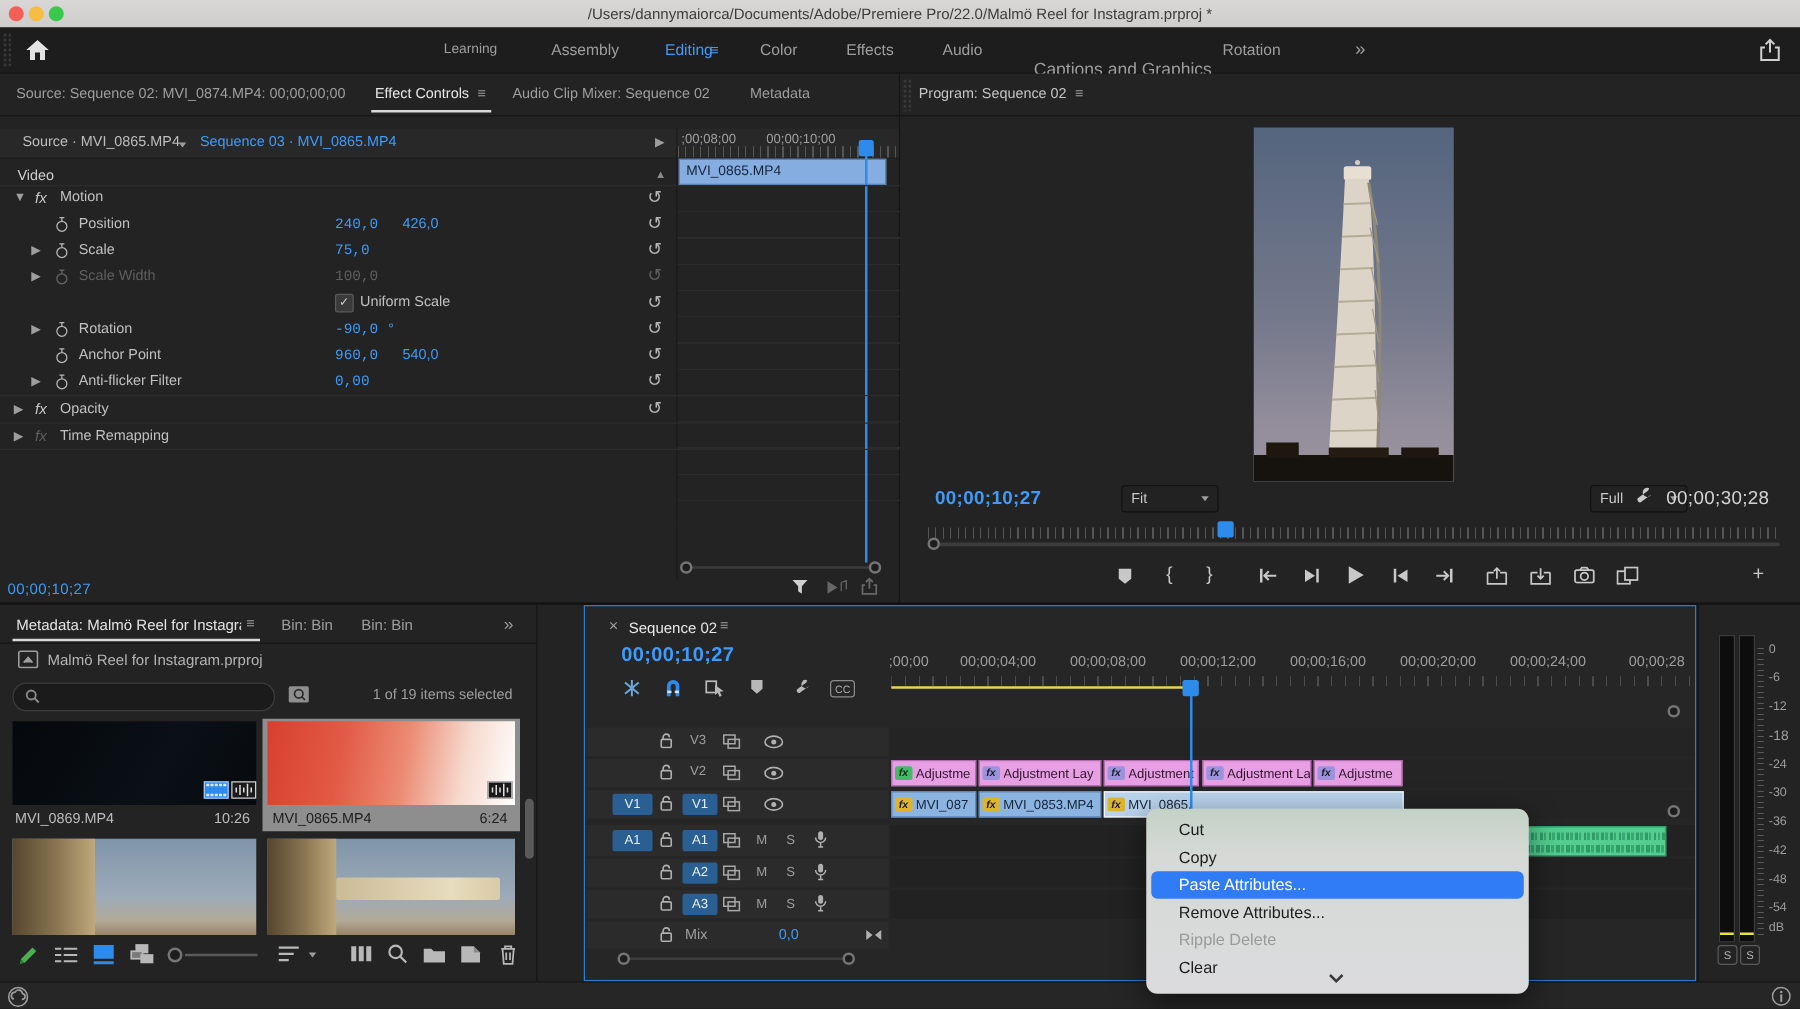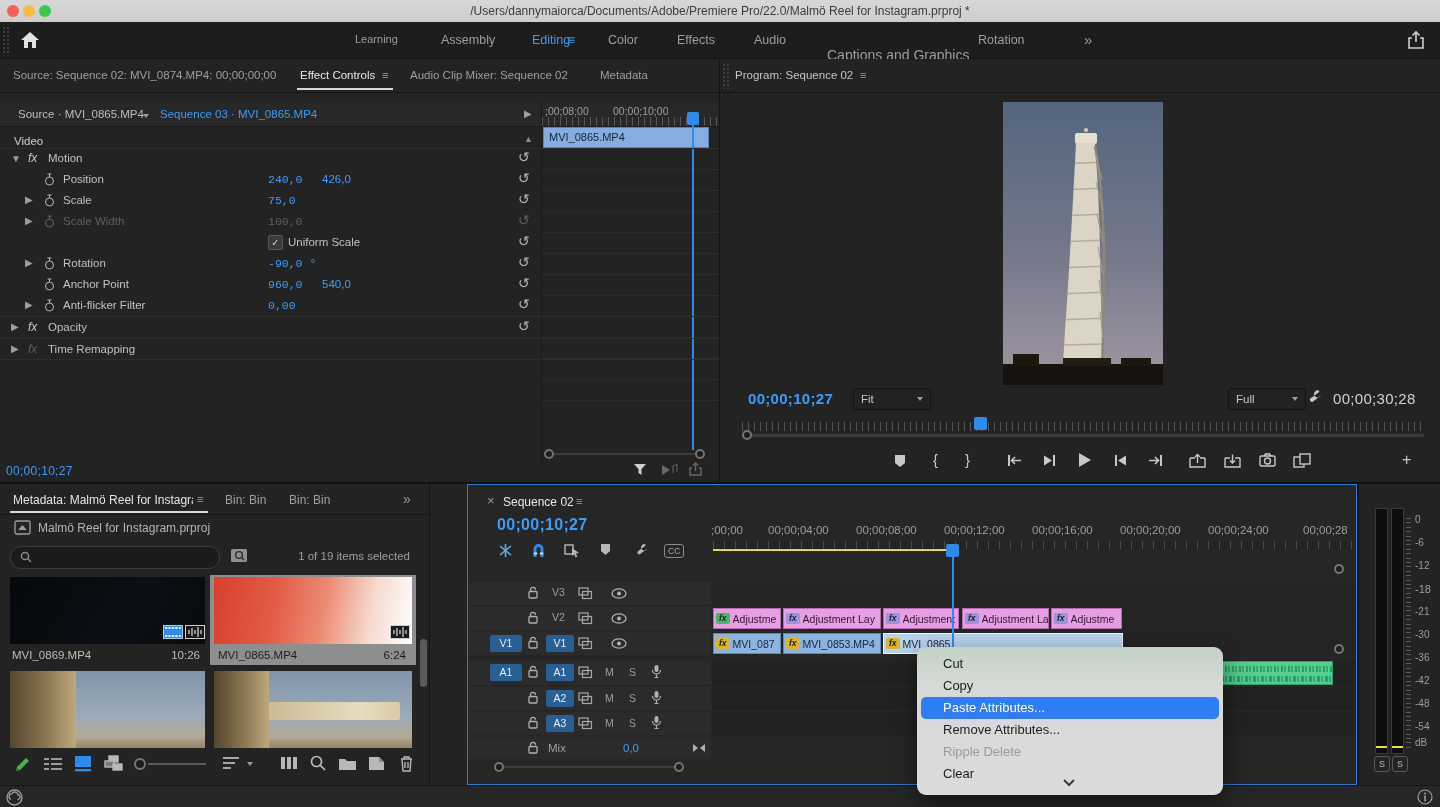--- a/index.html
+++ b/index.html
@@ -9,21 +9,21 @@
   .nowrap{white-space:nowrap;overflow:hidden;}
   .dim{color:#9e9e9e;}
   .dis{color:#5f5f5f;}
   .blue{color:#3f9bfa;}
   .tc{font-weight:700;letter-spacing:.3px;color:#3f9bfa;}
   .panel{background:#232323;}
   .tabrow{background:#232323;border-bottom:1px solid #161616;}
   .gripper{background-image:radial-gradient(#3d3d3d 1px,transparent 1.2px);background-size:4px 4px;}
   .caret{display:inline-block;width:0;height:0;border-left:4px solid transparent;border-right:4px solid transparent;border-top:5px solid #9e9e9e;}
   .caret-sm{border-left-width:3px;border-right-width:3px;border-top-width:4px;}
-  .dd{background:#222;border:1px solid #121212;border-radius:3px;display:flex;align-items:center;justify-content:space-between;padding:0 7px;color:#c8c8c8;}
+  .dd{background:#222;border:1px solid #121212;border-radius:3px;display:flex;align-items:center;justify-content:space-between;padding:0 7px;color:#c8c8c8;margin-left:44px;}
   .ring{width:10px;height:10px;border:2px solid #757575;border-radius:50%;background:#1d1d1d;box-sizing:border-box;}
   .reset{color:#b4b4b4;font-size:14px;line-height:12px;}
   .fxbadge{display:inline-block;font-style:italic;font-size:8.5px;font-weight:700;color:#1d1d2e;border-radius:2px;padding:0 3px;line-height:11px;margin-right:3px;}
   .cliplabel{font-size:10.5px;color:#15243a;white-space:nowrap;overflow:hidden;}
   .trkname{display:inline-block;background:#2a5f93;color:#e4eef8;border-radius:2px;font-size:10.5px;text-align:center;line-height:15px;}
   .ticksH{background-image:repeating-linear-gradient(90deg,#4c4c4c 0 1px,transparent 1px 11px);}
   .ticksH2{background-image:repeating-linear-gradient(90deg,#565656 0 1px,transparent 1px 6px);}
   .ticksV{background-image:repeating-linear-gradient(180deg,#5a5a5a 0 1px,transparent 1px 4.4px);}
   .ecrow{position:absolute;left:0;width:540px;height:21px;}
   .ecrow .lbl{position:absolute;top:4px;color:#c0c0c0;}
@@ -796,21 +796,21 @@
 <div class="a panel" style="left:1358px;top:483px;width:82px;height:302px;border-top:1px solid #141414;border-left:1px solid #141414;">
   <div class="a" style="left:16px;top:24px;width:13px;height:246px;background:#0d0d0d;border:1px solid #3a3a3a;box-sizing:border-box;"></div>
   <div class="a" style="left:32px;top:24px;width:13px;height:246px;background:#0d0d0d;border:1px solid #3a3a3a;box-sizing:border-box;"></div>
   <div class="a" style="left:17px;top:262px;width:11px;height:2px;background:#e8e23c;"></div>
   <div class="a" style="left:33px;top:262px;width:11px;height:2px;background:#e8e23c;"></div>
   <div class="a ticksV" style="left:47px;top:34px;width:5px;height:232px;"></div>
   <span class="a dim" style="left:56px;top:30px;font-size:10px;">0</span>
   <span class="a dim" style="left:56px;top:53px;font-size:10px;">-6</span>
   <span class="a dim" style="left:56px;top:76px;font-size:10px;">-12</span>
   <span class="a dim" style="left:56px;top:99px;font-size:11px;">-18</span>
-  <span class="a dim" style="left:56px;top:122px;font-size:10px;">-21</span>
+  <span class="a dim" style="left:56px;top:122px;font-size:10px;">-24</span>
   <span class="a dim" style="left:56px;top:145px;font-size:10px;">-30</span>
   <span class="a dim" style="left:56px;top:168px;font-size:10px;">-36</span>
   <span class="a dim" style="left:56px;top:191px;font-size:10px;">-42</span>
   <span class="a dim" style="left:56px;top:214px;font-size:10px;">-48</span>
   <span class="a dim" style="left:56px;top:237px;font-size:10px;">-54</span>
   <span class="a dim" style="left:56px;top:253px;font-size:10px;">dB</span>
   <span class="a" style="left:15px;top:272px;width:14px;height:14px;border:1px solid #5a5a5a;border-radius:3px;text-align:center;line-height:14px;font-size:9px;color:#b8b8b8;">S</span>
   <span class="a" style="left:33px;top:272px;width:14px;height:14px;border:1px solid #5a5a5a;border-radius:3px;text-align:center;line-height:14px;font-size:9px;color:#b8b8b8;">S</span>
 </div>
 

